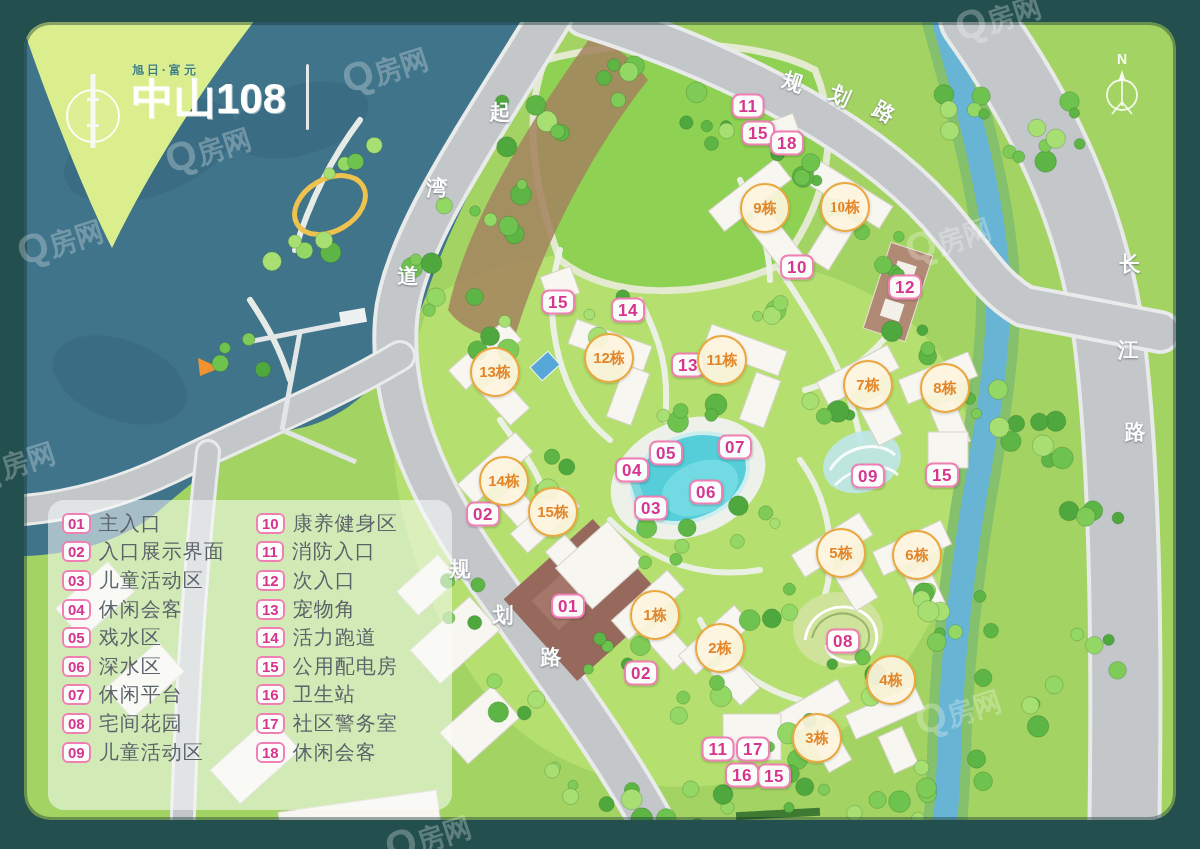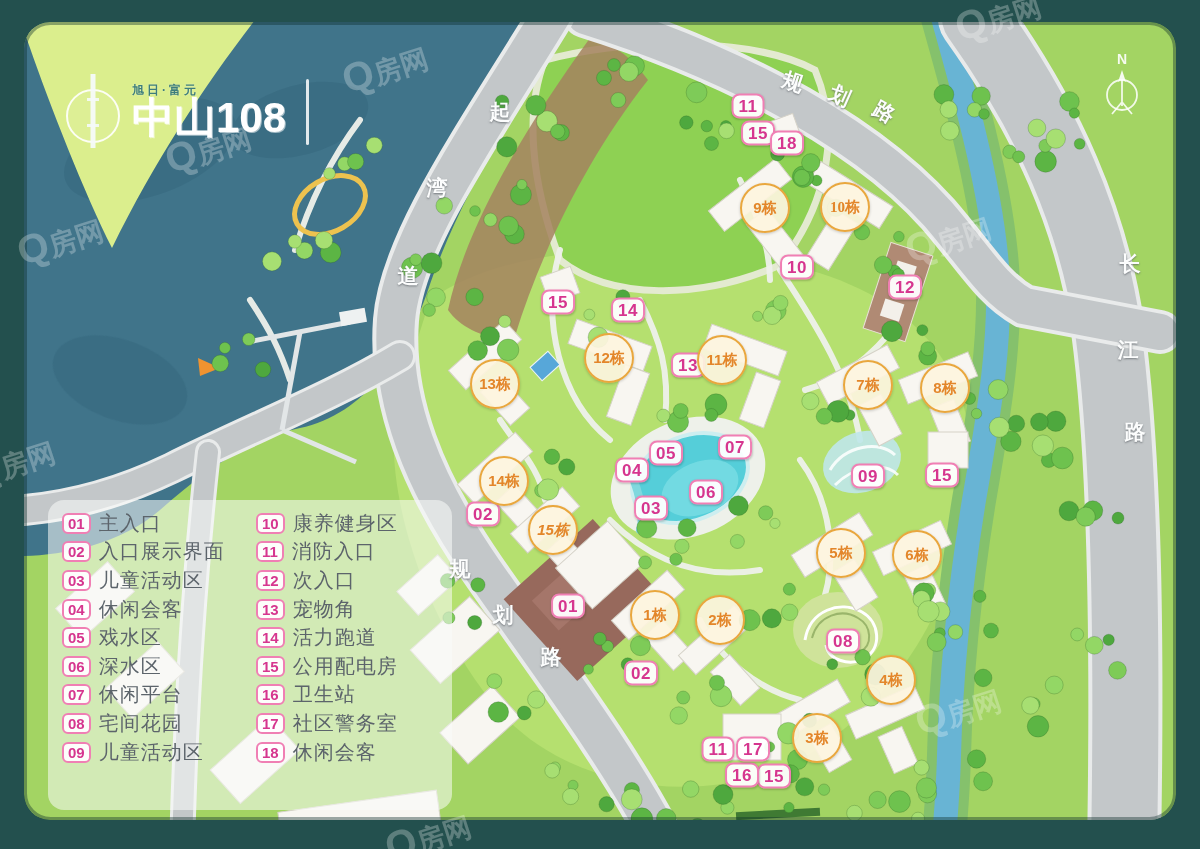--- a/index.html
+++ b/index.html
@@ -2,21 +2,21 @@
 <html><head>
 <meta charset="utf-8">
 <style>
   html,body{margin:0;padding:0;background:#23504e;}
   #stage{position:relative;width:1200px;height:849px;overflow:hidden;
          font-family:"Liberation Sans",sans-serif;}
   #plan{position:absolute;left:0;top:0;width:1200px;height:849px;}
   #overlay{position:absolute;left:0;top:0;width:1200px;height:849px;pointer-events:none;}
 
   
-  .logo{position:absolute;left:64px;top:64px;display:flex;align-items:center;gap:10px;}
+  .logo{position:absolute;left:64px;top:64px;display:flex;align-items:flex-start;gap:10px;}
   .brand-col{display:flex;flex-direction:column;line-height:1.05;}
   .brand-tagline{font-size:12px;color:#3d7d7c;letter-spacing:3px;font-weight:bold;
                  text-shadow:0 0 2px rgba(255,255,255,.45);}
   .brand-name{font-size:42px;font-weight:bold;color:#ffffff;
               text-shadow:1px 1px 0 rgba(255,255,255,.55);}
   .brand-divider{width:3px;height:66px;background:rgba(255,255,255,.85);border-radius:2px;margin:0 10px;}
   .brand-project{font-size:52px;font-weight:bold;color:#214b49;letter-spacing:12px;
                  font-family:"DejaVu Serif",serif;text-shadow:1px 1px 0 rgba(255,255,255,.5);}
 
   
@@ -504,34 +504,34 @@
       <div class="poi" style="left: 688px; top: 365px;">13</div>
       <div class="poi" style="left: 628px; top: 310px;">14</div>
       <div class="poi" style="left: 758px; top: 133px;">15</div>
       <div class="poi" style="left: 558px; top: 302px;">15</div>
       <div class="poi" style="left: 942px; top: 475px;">15</div>
       <div class="poi" style="left: 774px; top: 776px;">15</div>
       <div class="poi" style="left: 742px; top: 775px;">16</div>
       <div class="poi" style="left: 753px; top: 749px;">17</div>
       <div class="poi" style="left: 787px; top: 143px;">18</div>
       <div class="unit" style="left: 655px; top: 615px;">1栋</div>
-      <div class="unit" style="left: 720px; top: 620px; text-align: right;">2栋</div>
+      <div class="unit" style="left: 720px; top: 648px; text-align: right;">2栋</div>
       <div class="unit" style="left: 817px; top: 738px;">3栋</div>
       <div class="unit" style="left: 891px; top: 680px;">4栋</div>
       <div class="unit" style="left: 841px; top: 553px;">5栋</div>
       <div class="unit" style="left: 917px; top: 555px;">6栋</div>
       <div class="unit" style="left: 868px; top: 385px;">7栋</div>
       <div class="unit" style="left: 945px; top: 388px;">8栋</div>
       <div class="unit" style="left: 765px; top: 208px;">9栋</div>
       <div class="unit" style="left: 845px; top: 207px; font-family: Liberation Serif, serif;">10栋</div>
       <div class="unit" style="left: 722px; top: 360px;">11栋</div>
       <div class="unit" style="left: 609px; top: 358px;">12栋</div>
-      <div class="unit" style="left: 495px; top: 384px;">13栋</div>
+      <div class="unit" style="left: 495px; top: 372px;">13栋</div>
       <div class="unit" style="left: 504px; top: 481px;">14栋</div>
-      <div class="unit" style="left: 553px; top: 530px; font-style: italic;">15栋</div>
+      <div class="unit" style="left: 553px; top: 512px;">15栋</div>
       <div class="roadchar" style="left: 793px; top: 82px; transform: translate(-50%, -50%) rotate(18deg);">规</div>
       <div class="roadchar" style="left: 840px; top: 96px; transform: translate(-50%, -50%) rotate(24deg);">划</div>
       <div class="roadchar" style="left: 884px; top: 112px; transform: translate(-50%, -50%) rotate(30deg);">路</div>
       <div class="roadchar" style="left: 500px; top: 112px; transform: translate(-50%, -50%) rotate(0deg);">起</div>
       <div class="roadchar" style="left: 437px; top: 188px; transform: translate(-50%, -50%) rotate(0deg);">湾</div>
       <div class="roadchar" style="left: 408px; top: 276px; transform: translate(-50%, -50%) rotate(0deg);">道</div>
       <div class="roadchar" style="left: 1130px; top: 264px; transform: translate(-50%, -50%) rotate(0deg);">长</div>
       <div class="roadchar" style="left: 1128px; top: 350px; transform: translate(-50%, -50%) rotate(0deg);">江</div>
       <div class="roadchar" style="left: 1135px; top: 432px; transform: translate(-50%, -50%) rotate(0deg);">路</div>
       <div class="roadchar" style="left: 460px; top: 569px; transform: translate(-50%, -50%) rotate(0deg);">规</div>

